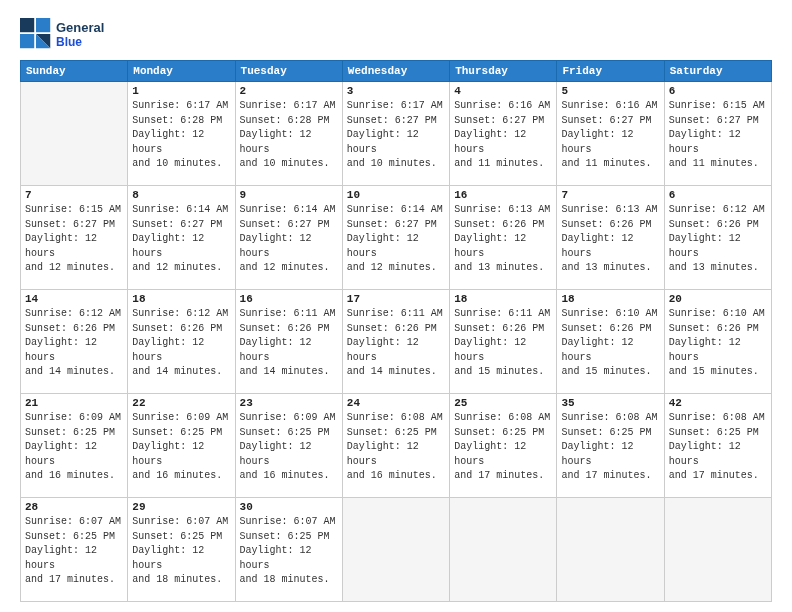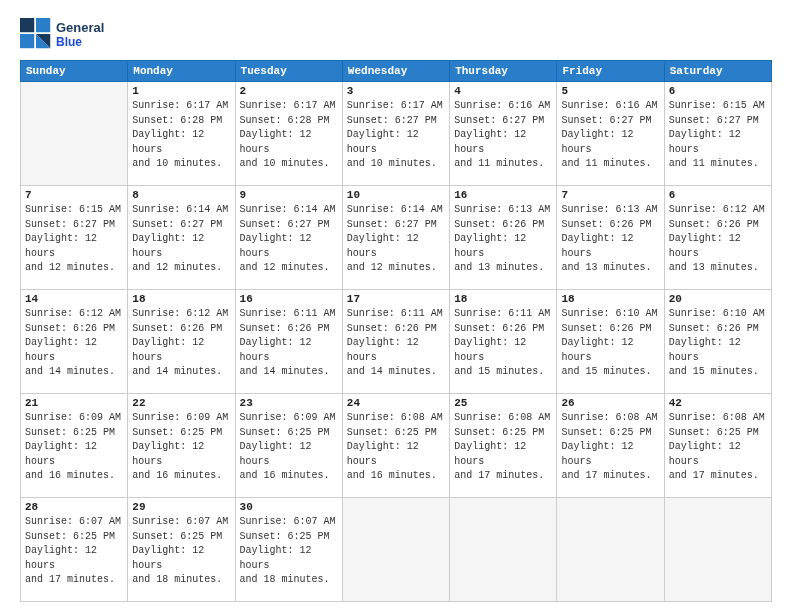--- a/index.html
+++ b/index.html
@@ -304,21 +304,21 @@
 and 16 minutes.</div>
           </td>
           <td>
             <span class="day-num">25</span>
             <div class="day-info" style="white-space: pre-line;">Sunrise: 6:08 AM
 Sunset: 6:25 PM
 Daylight: 12 hours
 and 17 minutes.</div>
           </td>
           <td>
-            <span class="day-num">26</span>
+            <span class="day-num">35</span>
             <div class="day-info" style="white-space: pre-line;">Sunrise: 6:08 AM
 Sunset: 6:25 PM
 Daylight: 12 hours
 and 17 minutes.</div>
           </td>
           <td>
             <span class="day-num">42</span>
             <div class="day-info" style="white-space: pre-line;">Sunrise: 6:08 AM
 Sunset: 6:25 PM
 Daylight: 12 hours

